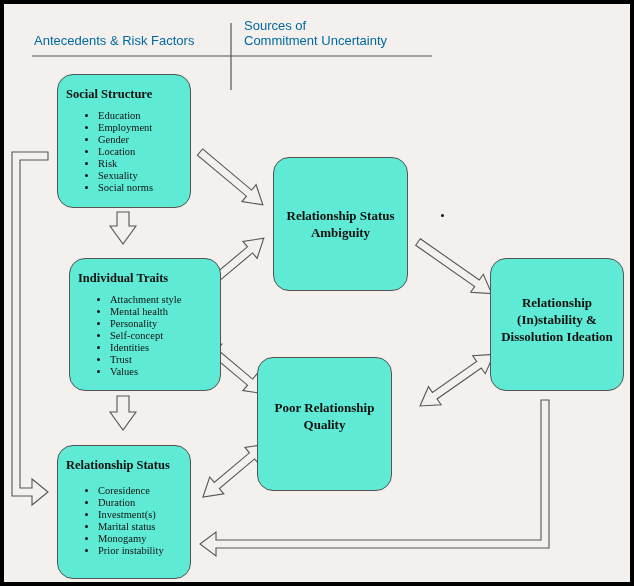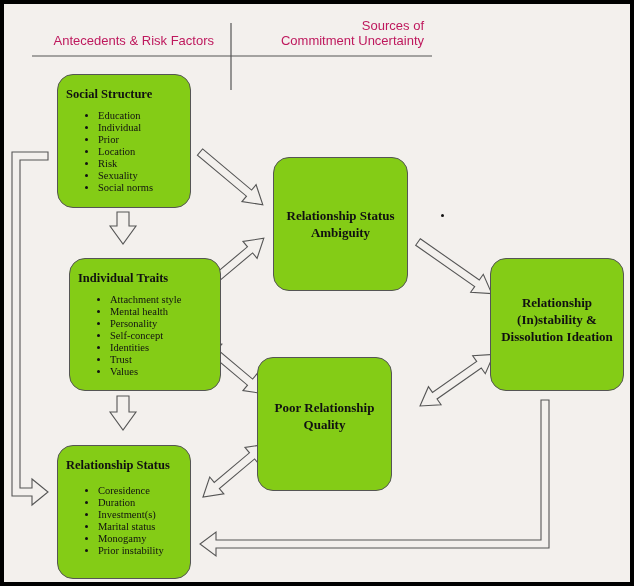--- a/index.html
+++ b/index.html
@@ -1,19 +1,19 @@
 <!DOCTYPE html>
 <html><head>
 <meta charset="utf-8">
 <style>
   html, body { margin: 0; padding: 0; }
   body { width: 634px; height: 586px; background: #000; position: relative; overflow: hidden; }
   #canvas { position: absolute; left: 4px; top: 4px; width: 626px; height: 578px; background: #f3f0ed; }
-  .header { position: absolute; font-family: "Liberation Sans", sans-serif; font-size: 13px; color: #be185d; text-align: right; line-height: 15px; }
-  .box { position: absolute; border: 1.3px solid #555; border-radius: 16px; background: #84cc16; box-sizing: border-box; font-family: "Liberation Serif", serif; color: #111; }
+  .header { position: absolute; font-family: "Liberation Sans", sans-serif; font-size: 13px; color: #0369a1; text-align: left; line-height: 15px; }
+  .box { position: absolute; border: 1.3px solid #555; border-radius: 16px; background: #5eead4; box-sizing: border-box; font-family: "Liberation Serif", serif; color: #111; }
   .box .title { font-weight: bold; font-size: 12.5px; padding: 12px 0 0 8px; }
   .box ul { margin: 8px 0 0 0; padding-left: 40px; font-size: 10.5px; font-weight: normal; line-height: 12px; }
   .box ul li { margin: 0; }
   .center-box { display: flex; align-items: center; justify-content: center; text-align: center; font-weight: bold; font-size: 13px; line-height: 17px; }
   svg#arrows { position: absolute; left: 0; top: 0; width: 626px; height: 578px; }
 </style>
 </head>
 <body>
 
 <div id="canvas">
@@ -62,22 +62,22 @@
       <polygon points="44,148 8,148 8,492 28,492 28,501 44,488 28,475 28,484 16,484 16,156 44,156"></polygon>
 
       <polygon points="537,396 545,396 545,544 212,544 212,552 196,540 212,528 212,536 537,536"></polygon>
     </g>
   </svg>
 
   <div class="box" style="left:53px; top:70px; width:134px; height:134px;">
     <div class="title">Social Structure</div>
     <ul>
       <li>Education</li>
-      <li>Individual</li>
-      <li>Prior</li>
+      <li>Employment</li>
+      <li>Gender</li>
       <li>Location</li>
       <li>Risk</li>
       <li>Sexuality</li>
       <li>Social norms</li>
     </ul>
   </div>
 
   <div class="box" style="left:65px; top:254px; width:152px; height:133px;">
     <div class="title">Individual Traits</div>
     <ul style="">

